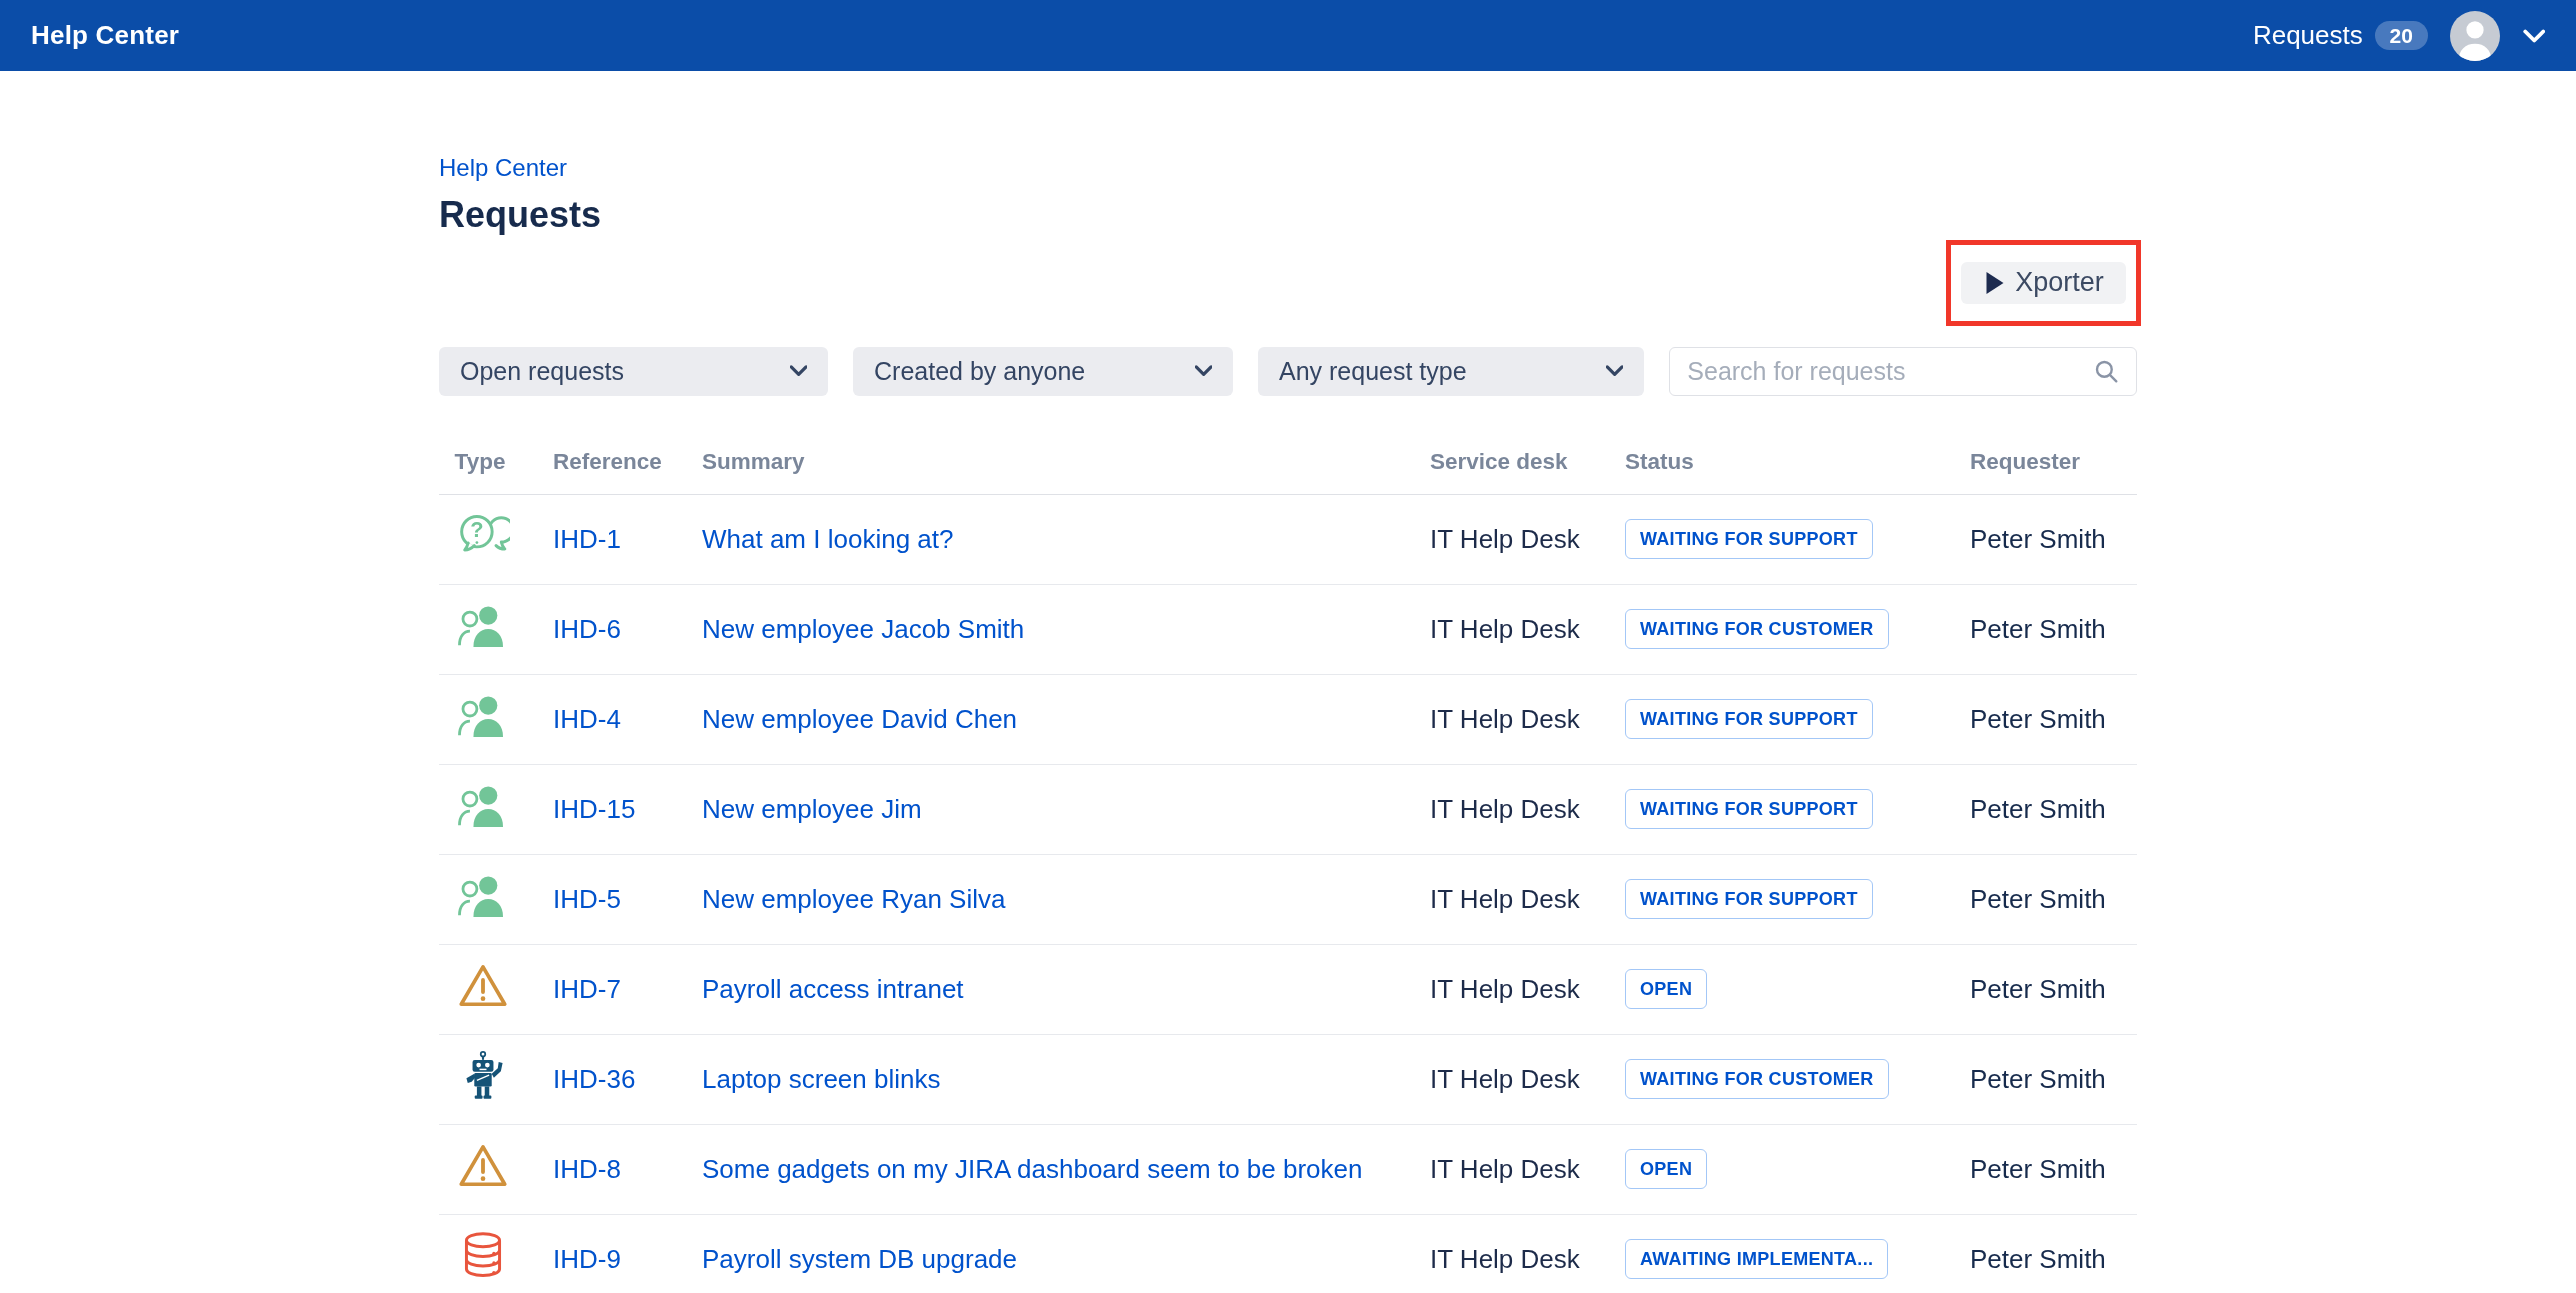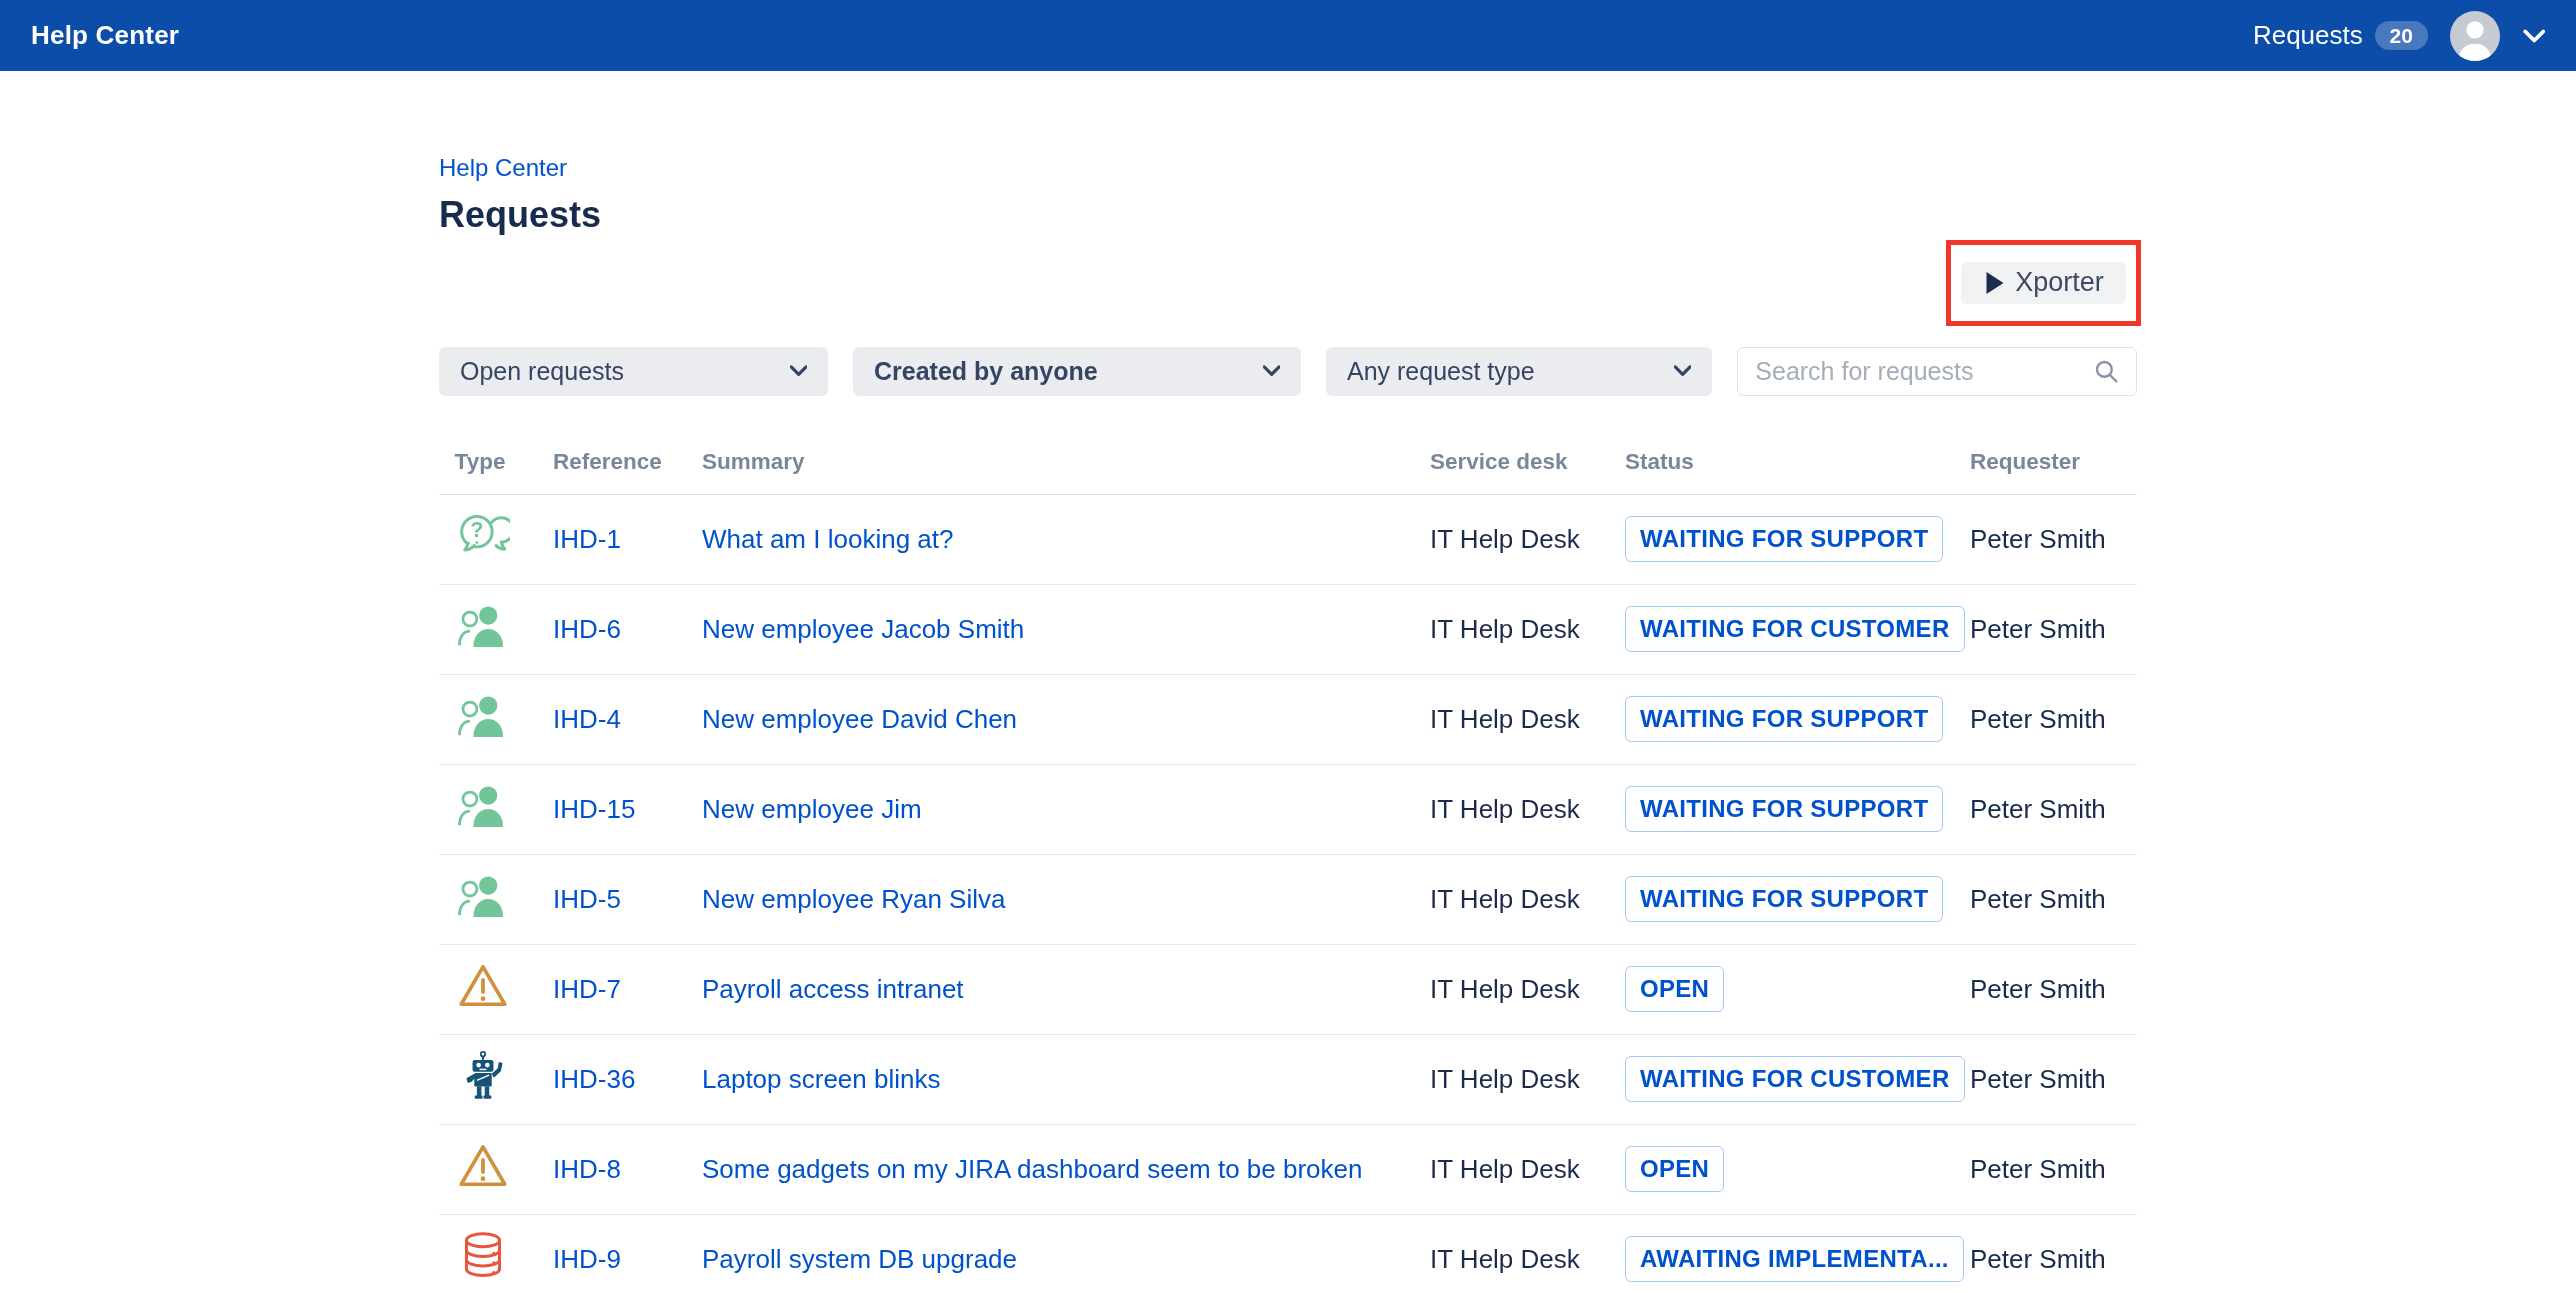--- a/index.html
+++ b/index.html
@@ -29,37 +29,37 @@
   .page-title{margin-top:12px;font-size:36px;font-weight:700;color:var(--title);}
 
   .xporter-zone{display:flex;justify-content:flex-end;margin-top:3.5px;height:86px;}
   .annotation-box{border:5.2px solid var(--annotation);width:195px;height:86px;display:flex;align-items:center;justify-content:center;margin-right:-4.3px;}
   .xporter-btn{background:#F1F2F4;border:none;border-radius:6px;height:42px;padding:0 22.5px;display:flex;align-items:center;gap:10.4px;font-size:27px;color:#3C4A63;cursor:pointer;font-family:inherit;}
   .xporter-btn svg{flex:0 0 auto;}
 
   
   .filters{display:flex;gap:25px;margin-top:21px;}
   .select{height:49px;background:var(--control-bg);border-radius:6px;display:flex;align-items:center;justify-content:space-between;padding:0 21px;font-size:25px;color:var(--text);cursor:pointer;}
-  .select.w1{width:389px;}.select.w2{width:448px;font-weight:bold;}.select.w3{width:386px;}
+  .select.w1{width:389px;}.select.w2{width:380px;}.select.w3{width:386px;}
   .searchbox{flex:1;height:49px;background:#fff;border:1.7px solid var(--border);border-radius:6px;display:flex;align-items:center;padding:0 17.3px;gap:10.4px;}
   .searchbox input{flex:1;border:none;outline:none;font-size:25px;color:var(--body-text);font-family:inherit;background:transparent;}
   .searchbox input::placeholder{color:#A5ADBA;}
 
   
   .rtable{margin-top:0;}
   .thead{display:grid;grid-template-columns:114px 149px 728px 195px 345px 1fr;align-items:end;height:99px;padding-bottom:19px;border-bottom:1.7px solid var(--border);}
   .thead span{font-size:22.5px;font-weight:700;color:var(--muted);}
   .thead .c1{padding-left:15.6px;}
   .trow{display:grid;grid-template-columns:114px 149px 728px 195px 345px 1fr;align-items:center;height:90px;border-bottom:1.7px solid var(--row-border);}
   .cell{font-size:26px;color:var(--body-text);}
   .cell.type{padding-left:17.3px;}
   .icon-slot{display:inline-flex;width:54px;height:54px;align-items:center;justify-content:center;}
   .icon-slot svg{width:54px;height:54px;}
   .cell a{color:var(--link);text-decoration:none;cursor:pointer;}
-  .badge{display:inline-block;border:1.7px solid var(--badge-border);border-radius:6px;color:var(--link);font-size:24px;font-weight:700;letter-spacing:0.3px;padding:10px 14px;line-height:1;white-space:nowrap;}
+  .badge{display:inline-block;border:1.7px solid var(--badge-border);border-radius:6px;color:var(--link);font-size:18px;font-weight:700;letter-spacing:0.3px;padding:10px 14px;line-height:1;white-space:nowrap;}
   .cell.req{color:var(--title);}
 </style>
 </head>
 <body>
 
 <div class="page">
 
   <div class="topbar">
     <div class="brand">Help Center</div>
     <div class="topbar-right">

